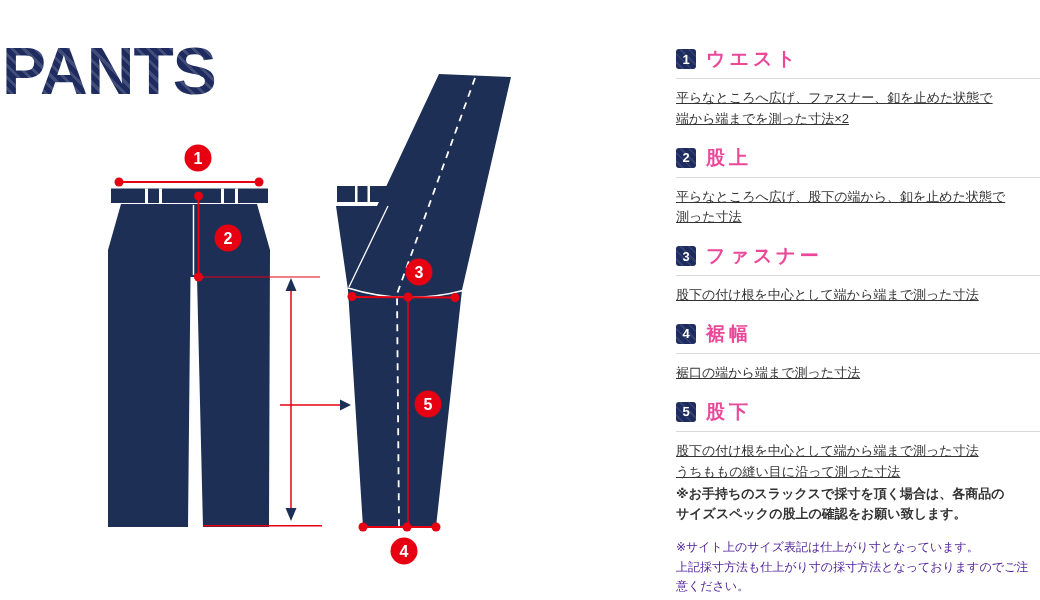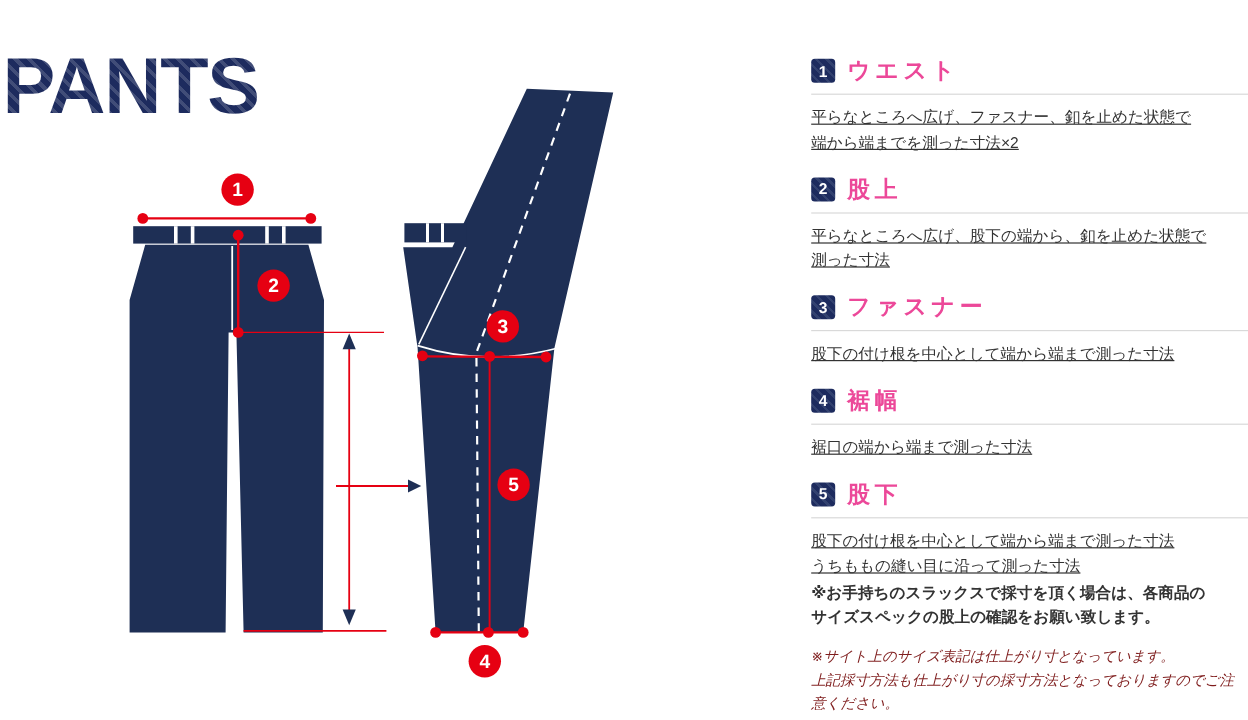--- a/index.html
+++ b/index.html
@@ -28,21 +28,21 @@
   .badge {
     width: 20px; height: 20px; border-radius: 3px; flex: 0 0 20px;
     background: repeating-linear-gradient(45deg, #1d2b5e 0 4px, #32416f 4px 6px);
     color: #ffffff; font-size: 13px; font-weight: bold;
     display: flex; align-items: center; justify-content: center;
   }
   .sec-title { font-size: 19px; font-weight: bold; color: #ec4899; letter-spacing: 4px; }
   .sec-rule { border: none; border-top: 1px solid #d9d9d9; margin: 6px 0 9px 0; }
   .sec-body { font-size: 13px; line-height: 1.6; color: #333333; white-space: pre-line; text-decoration: underline; }
   .sec-note { font-size: 13px; line-height: 1.5; color: #333333; white-space: pre-line; margin-top: 2px; font-weight: bold; }
-  .footer-note { font-size: 12px; line-height: 1.6; color: #7f1d1d; white-space: pre-line; margin-top: 14px; font-style: italic; }
+  .footer-note { font-size: 12px; line-height: 1.6; color: #4c1d95; white-space: pre-line; margin-top: 14px; }
 </style>
 </head>
 <body>
 
 <div class="title-wrap">
   <div class="page-title">PANTS</div>
   <div class="title-stripes"></div>
 </div>
 
 <svg class="diagram" width="660" height="600" viewBox="0 0 660 600" xmlns="http://www.w3.org/2000/svg">

